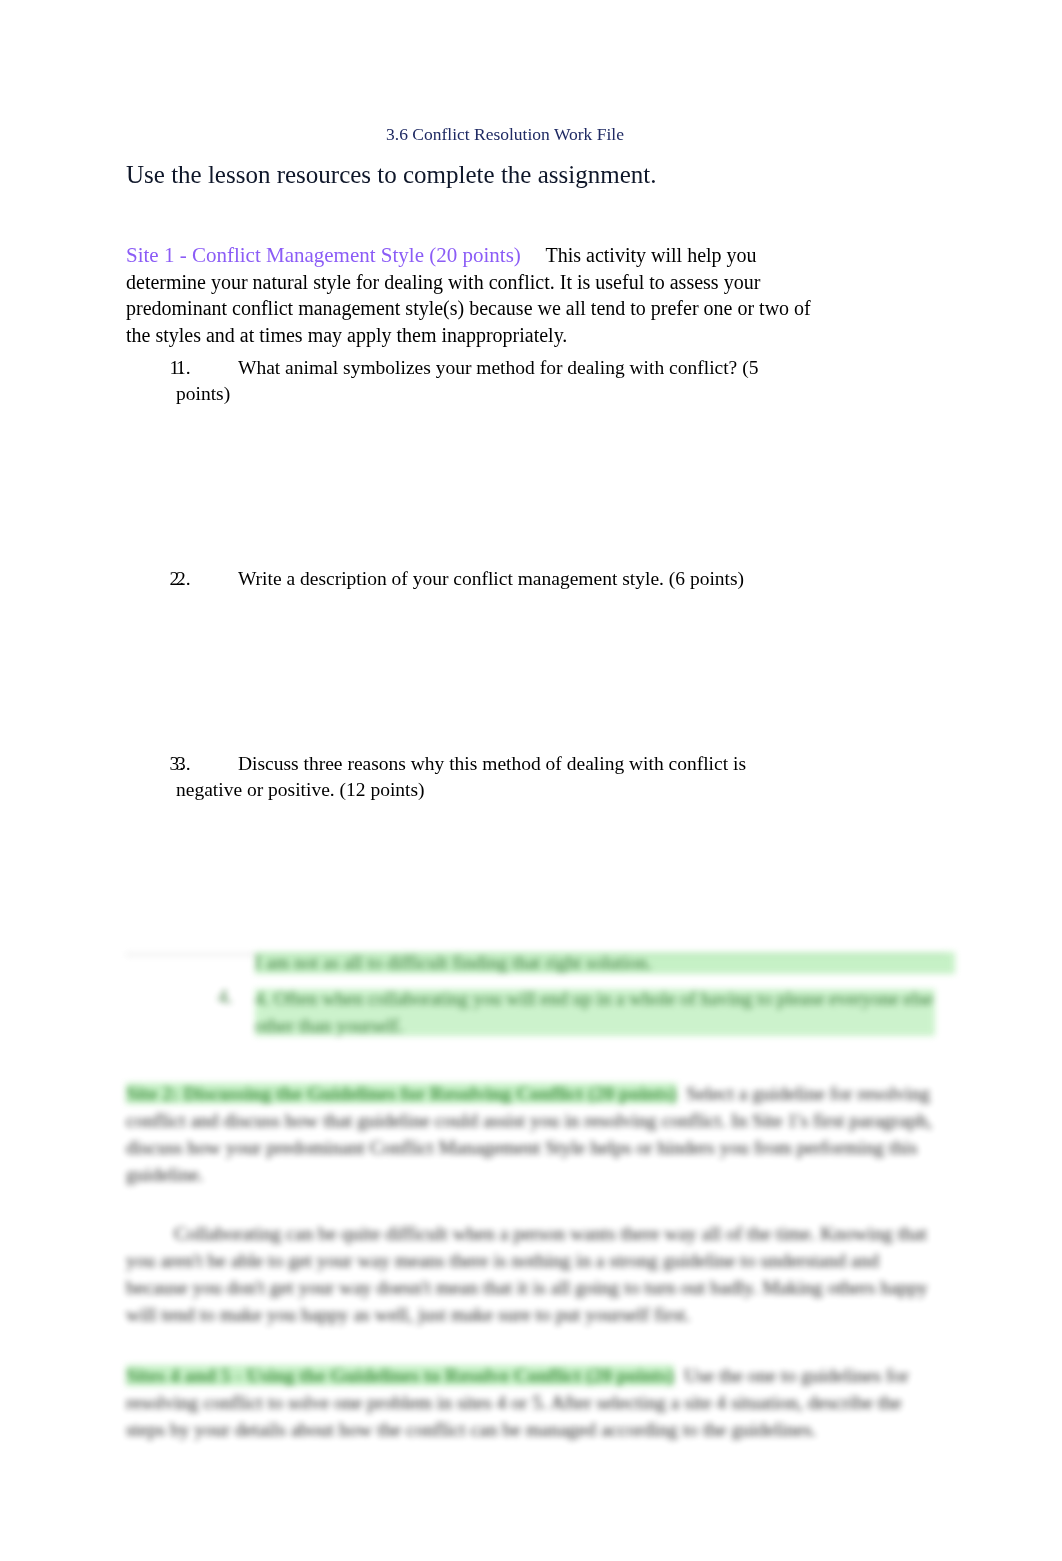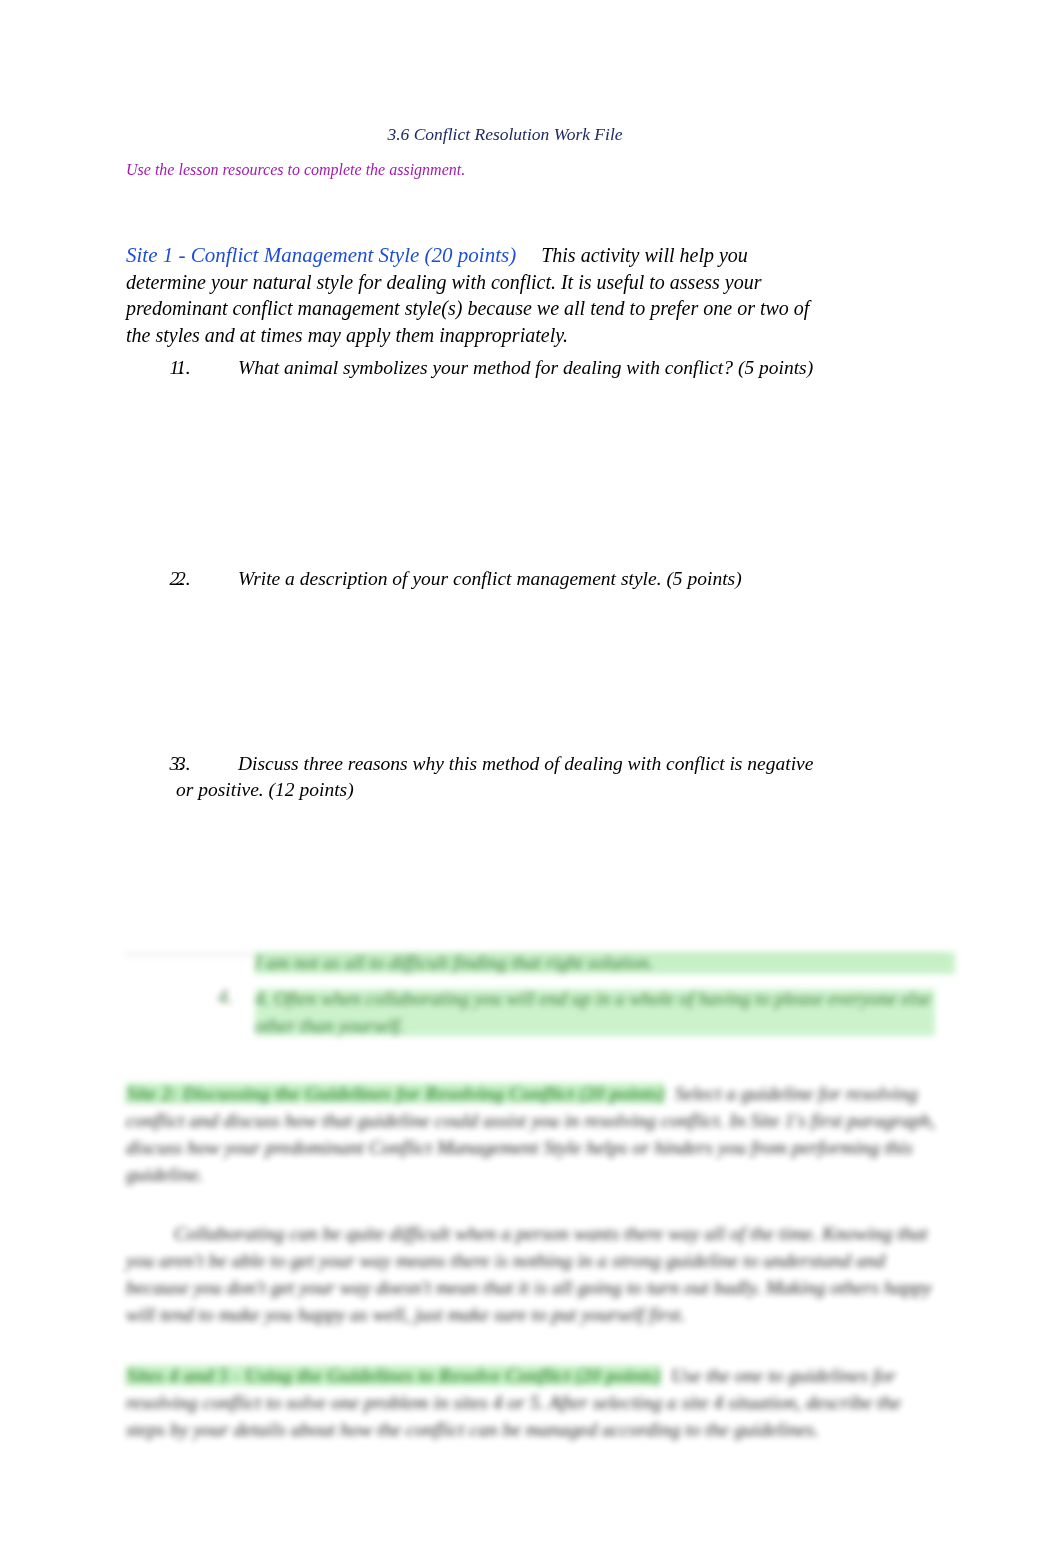--- a/index.html
+++ b/index.html
@@ -14,50 +14,49 @@
     font-family: "Liberation Serif", serif;
     color: #000000;
     overflow: hidden;
   }
   .page {
     position: absolute;
     left: 0; top: 0;
     width: 1062px;
     height: 1561px;
     background: #fff;
-    font-style: italic;
   }
   .doc-title {
     position: absolute;
     left: 0;
     top: 124px;
     width: 1010px;
     text-align: center;
     font-size: 17.5px;
     color: #1f2a63;
     font-family: "Liberation Serif", serif;
   }
   .intro-line {
     position: absolute;
     left: 126px;
     top: 161px;
-    font-size: 16px;
-    color: #a21caf;
+    font-size: 25px;
+    color: #0f172a;
   }
   .site1-block {
     position: absolute;
     left: 126px;
     top: 242px;
     width: 700px;
     font-size: 20px;
     line-height: 26.5px;
     color: #000;
   }
   .site1-heading {
-    color: #1d4ed8;
+    color: #8b5cf6;
     font-size: 21px;
   }
   .site1-body {
     color: #000;
     margin-top: 32px;
   }
   .qlist {
     position: absolute;
     left: 126px;
     top: 0;
@@ -187,21 +186,21 @@
 
   <div class="qlist">
 
     <div class="qitem" style="top:355px;">
       <span class="qnum-outer">1.</span>
       <span class="qtext"><span class="qinner-num">1.</span><span>What animal symbolizes your method for dealing with conflict? (5 points)</span></span>
     </div>
 
     <div class="qitem" style="top:566px;">
       <span class="qnum-outer">2.</span>
-      <span class="qtext"><span class="qinner-num">2.</span><span>Write a description of your conflict management style. (5 points)</span></span>
+      <span class="qtext"><span class="qinner-num">2.</span><span>Write a description of your conflict management style. (6 points)</span></span>
     </div>
 
     <div class="qitem" style="top:751px;">
       <span class="qnum-outer">3.</span>
       <span class="qtext"><span class="qinner-num">3.</span><span>Discuss three reasons why this method of dealing with conflict is negative or positive. (12 points)</span></span>
     </div>
 
   </div>
 
   <div class="blur-region">

